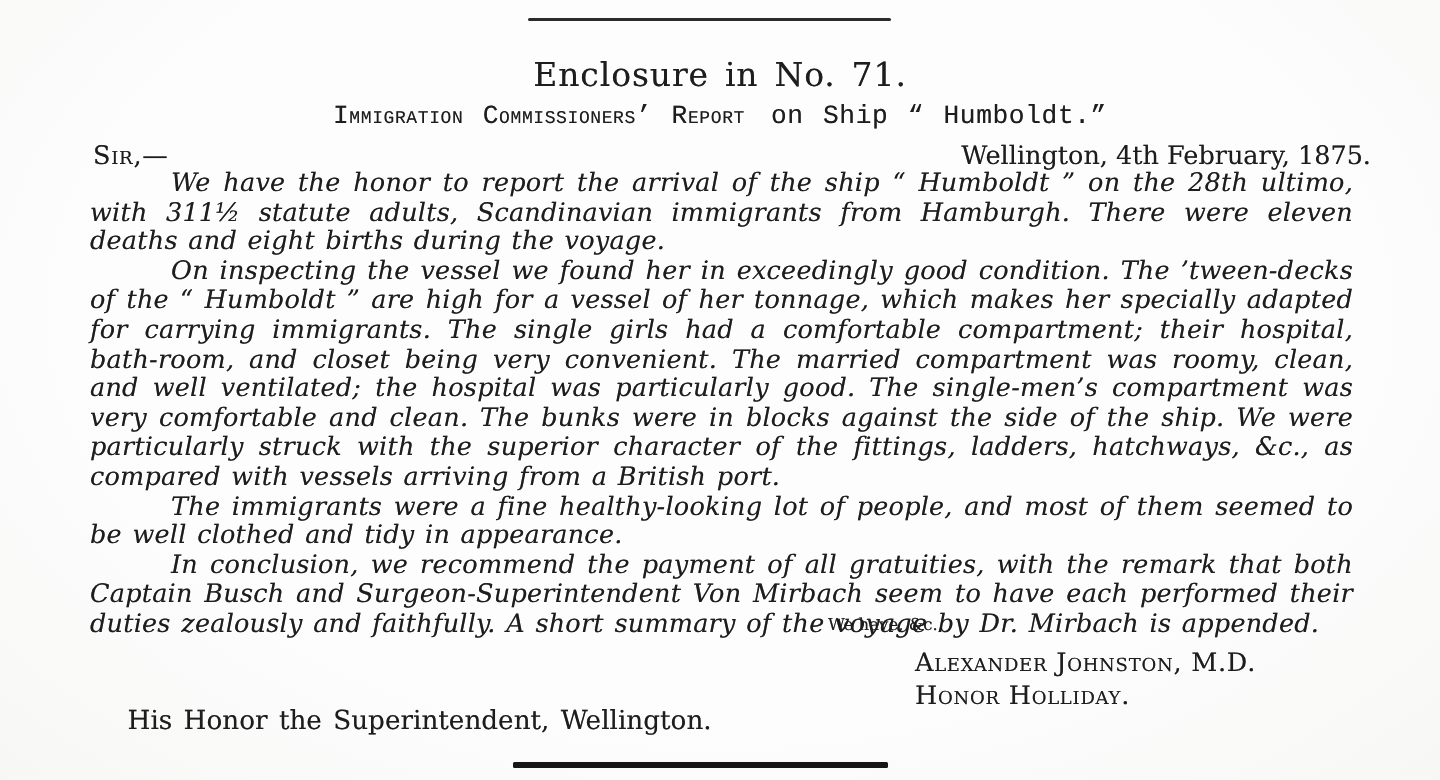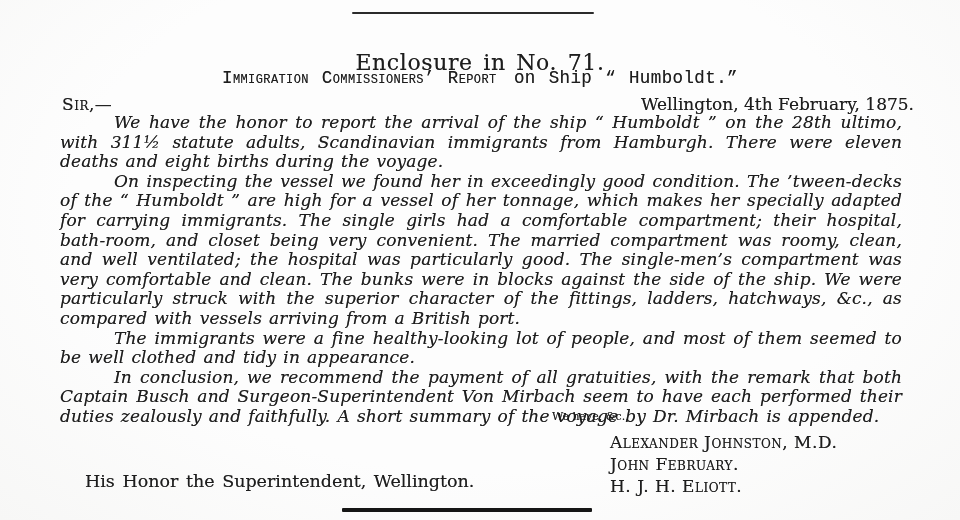--- a/index.html
+++ b/index.html
@@ -33,21 +33,21 @@
     width: 250px;
     height: 4px;
     background: #161616;
     border-radius: 1px;
   }
   .heading {
     position: absolute;
     top: 38px;
     left: 0;
     right: 0;
-    margin: 12px;
+    margin: 0;
     text-align: center;
     font-size: 22px;
     font-weight: normal;
     letter-spacing: 0.6px;
     word-spacing: 3px;
   }
   .subheading {
     position: absolute;
     top: 68px;
     left: 0;
@@ -143,21 +143,20 @@
     <p>We have the honor to report the arrival of the ship “ Humboldt ” on the 28th ultimo, with 311½ statute adults, Scandinavian immigrants from Hamburgh.  There were eleven deaths and eight births during the voyage.</p>
     <p>On inspecting the vessel we found her in exceedingly good condition.  The ’tween-decks of the “ Humboldt ” are high for a vessel of her tonnage, which makes her specially adapted for carrying immigrants.  The single girls had a comfortable compartment; their hospital, bath-room, and closet being very convenient.  The married compartment was roomy, clean, and well ventilated; the hospital was particularly good.  The single-men’s compartment was very comfortable and clean.  The bunks were in blocks against the side of the ship.  We were particularly struck with the superior character of the fittings, ladders, hatchways, &amp;c., as compared with vessels arriving from a British port.</p>
     <p>The immigrants were a fine healthy-looking lot of people, and most of them seemed to be well clothed and tidy in appearance.</p>
     <p>In conclusion, we recommend the payment of all gratuities, with the remark that both Captain Busch and Surgeon-Superintendent Von Mirbach seem to have each performed their duties zealously and faithfully.  A short summary of the voyage by Dr. Mirbach is appended.</p>
   </div>
 
   <div class="closing">We have, &amp;c.,</div>
 
   <div class="signature-block">
     <div class="sc">Alexander Johnston, M.D.</div>
-    <div class="sc">John February.</div>
-    <div class="sc">H. J. H. Eliott.</div>
+    <div class="sc">Honor Holliday.</div>
   </div>
 
   <div class="addressee">His Honor the Superintendent, Wellington.</div>
 
   <div class="rule-bottom"></div>
 
 </div>
 
 </body></html>

